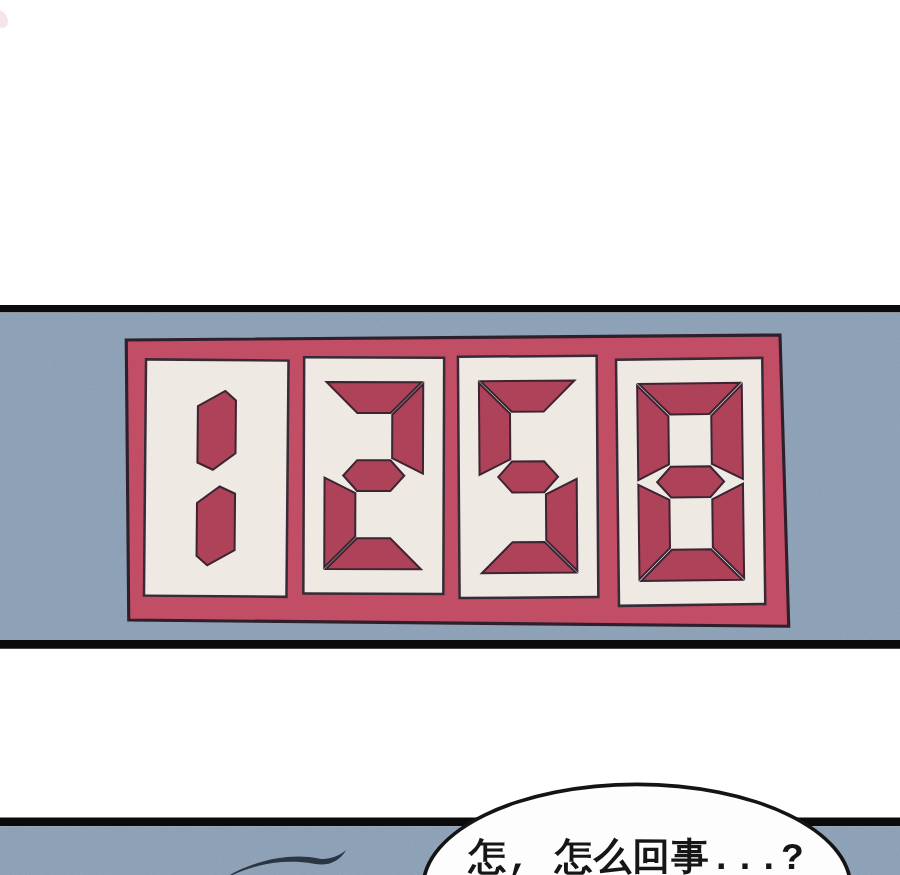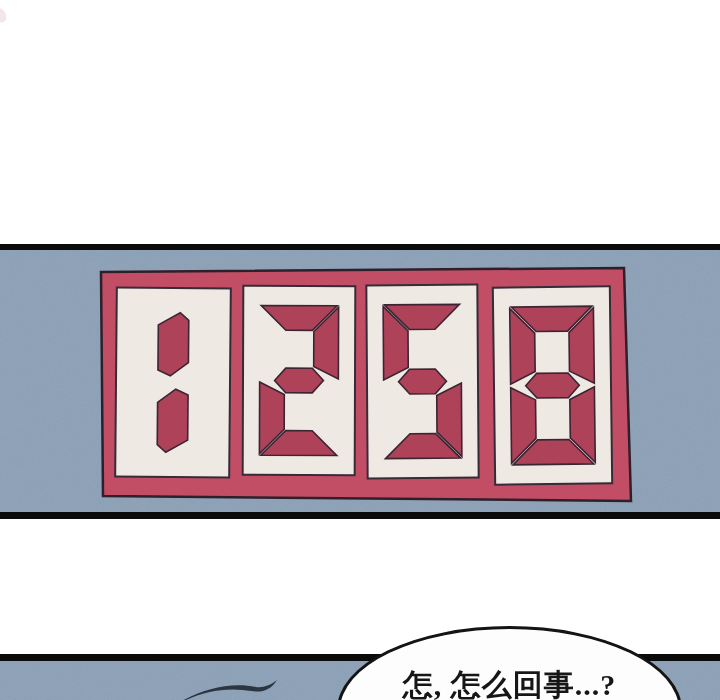--- a/index.html
+++ b/index.html
@@ -1,18 +1,18 @@
 <!DOCTYPE html>
 <html><head>
 <meta charset="utf-8">
 <style>
   html,body{margin:0;padding:0;background:#ffffff;}
   .page{
     position:relative;width:720px;height:700px;overflow:hidden;
-    background:#ffffff;font-family:Liberation Serif, serif;
+    background:#ffffff;font-family:Liberation Mono, monospace;
   }
   .panel-blue{position:absolute;left:0;width:720px;background:#8ba0b7;}
   #clock-panel{top:250px;height:262px;}
   #dialogue-panel{top:661px;height:39px;}
   .hborder{position:absolute;left:0;width:720px;background:#0b0b0b;}
   #border-top{top:244px;height:6px;}
   #border-bottom{top:512px;height:7px;}
   #border-dialogue{top:654px;height:7px;}
   #art-layer{position:absolute;left:0;top:0;width:720px;height:700px;}
   .speech-bubble{

